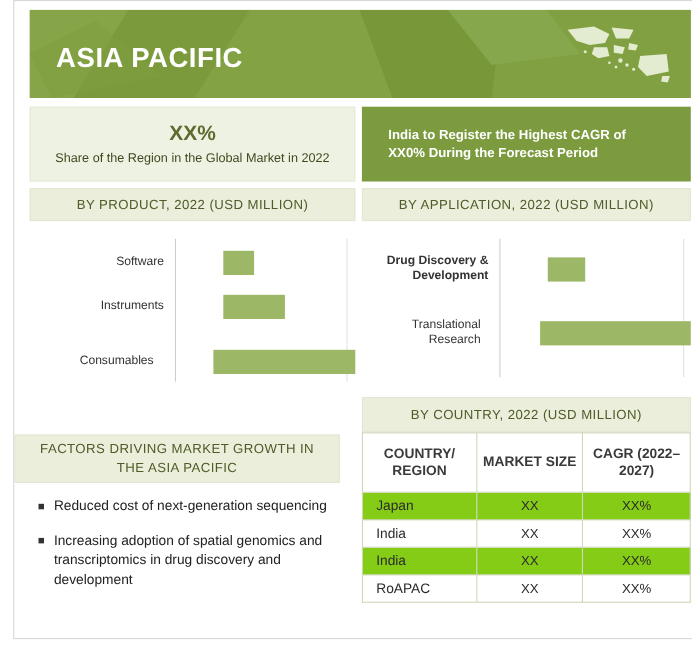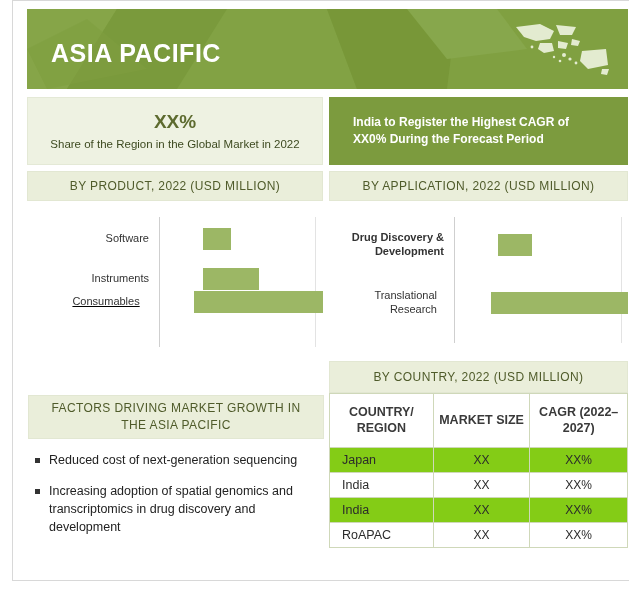--- a/index.html
+++ b/index.html
@@ -79,21 +79,21 @@
     display: flex; align-items: center; justify-content: center;
     text-align: center;
     border: 1px solid #e2e7d2;
   }
   .bar .lbl {
     font-size: 12px; color: #4f5b2a; letter-spacing: 0.4px;
   }
   #bar-product  { left: 14px;  top: 170px; width: 296px; height: 30px; }
   #bar-app      { left: 316px; top: 170px; width: 299px; height: 30px; }
   #bar-country  { left: 316px; top: 360px; width: 299px; height: 32px; }
-  #bar-factors  { left: 15px;  top: 394px; width: 296px; height: 44px; padding: 0 14px; }
+  #bar-factors  { left: 0;  top: 394px; width: 296px; height: 44px; padding: 0 14px; }
   #bar-factors .lbl { line-height: 1.4; }
 
   
   .chart {
     position: absolute;
   }
   #chart-product { left: 14px; top: 206px; width: 296px; height: 150px; }
   #chart-app     { left: 316px; top: 206px; width: 299px; height: 146px; }
 
   .chart .axis {
@@ -239,21 +239,21 @@
     <div class="brow" style="left:0; top:18px; width:296px;">
       <div class="cat" style="width:132px;">Software</div>
       <div class="bar-fill" style="width:28px;"></div>
     </div>
 
     <div class="brow" style="left:0; top:58px; width:296px;">
       <div class="cat" style="width:132px;">Instruments</div>
       <div class="bar-fill" style="width:56px;"></div>
     </div>
 
-    <div class="brow" style="left:0; top:81px; width:296px;text-decoration:underline;">
+    <div class="brow" style="left:0; top:108px; width:296px;">
       <div class="cat" style="width:132px;">Consumables</div>
       <div class="bar-fill" style="width:140px;"></div>
     </div>
   </div>
 
   <div class="chart" id="chart-app">
     <div class="axis" style="left:125px;"></div>
     <div class="axis right" style="left:292px;"></div>
 
     <div class="brow" style="left:0; top:24px; width:299px;font-weight:bold;">

